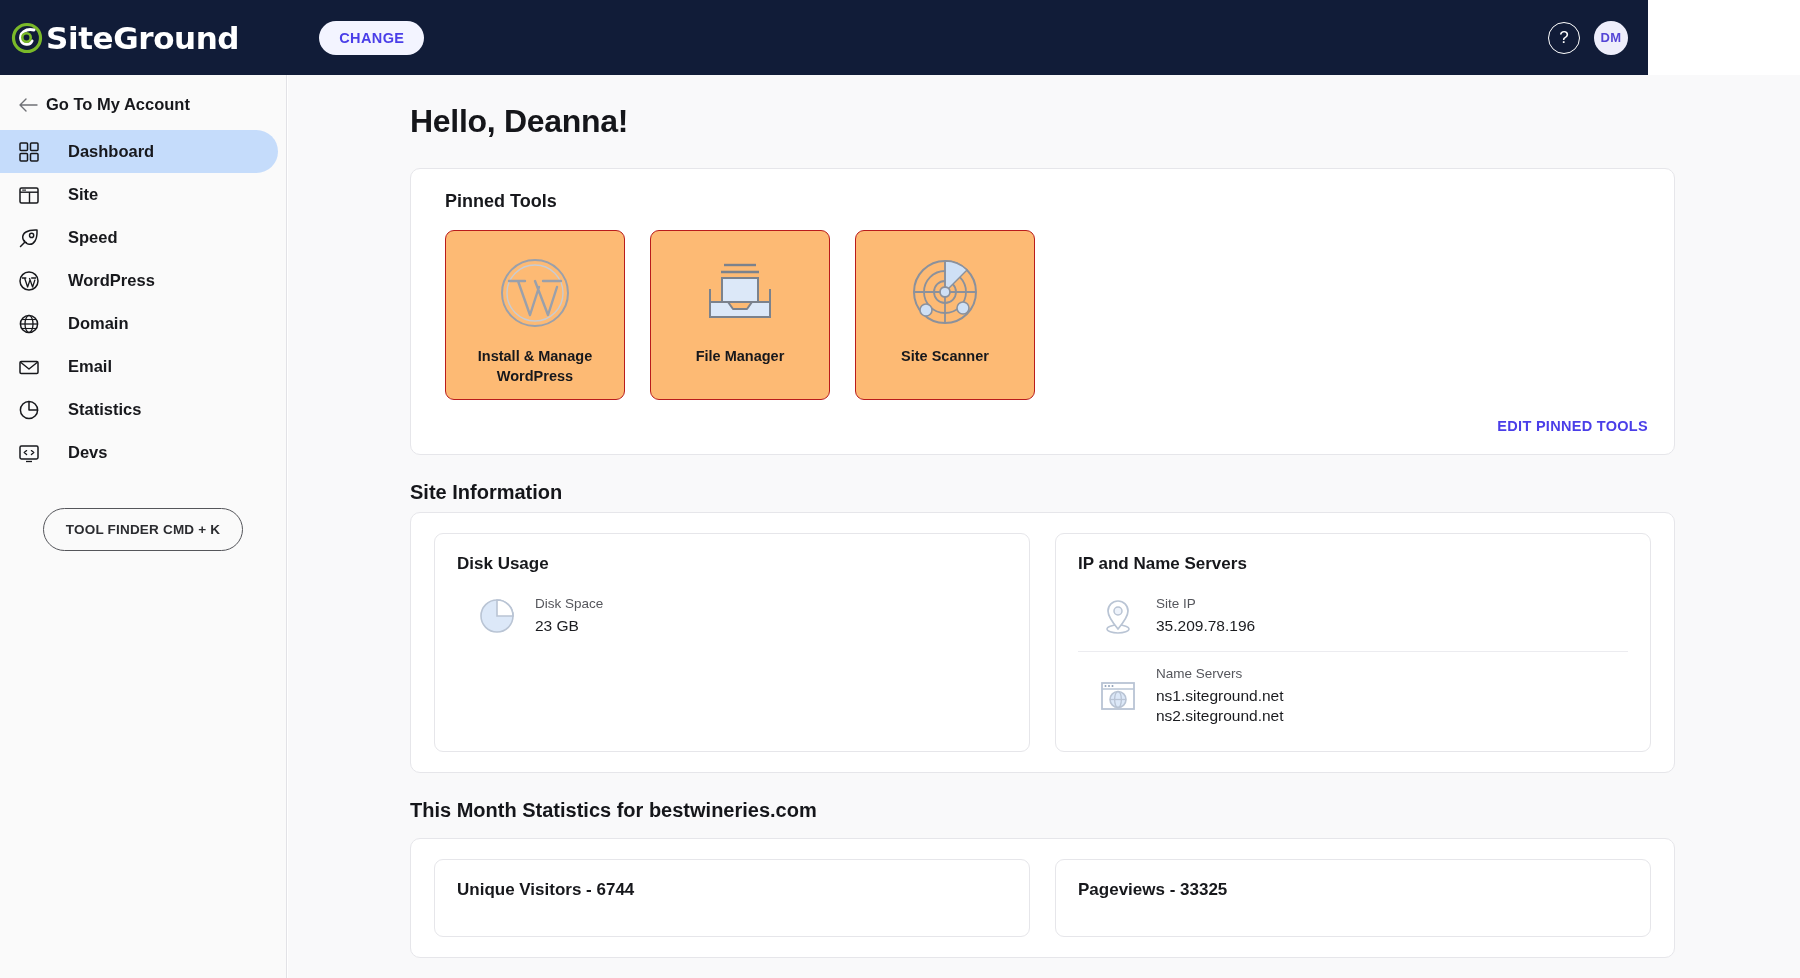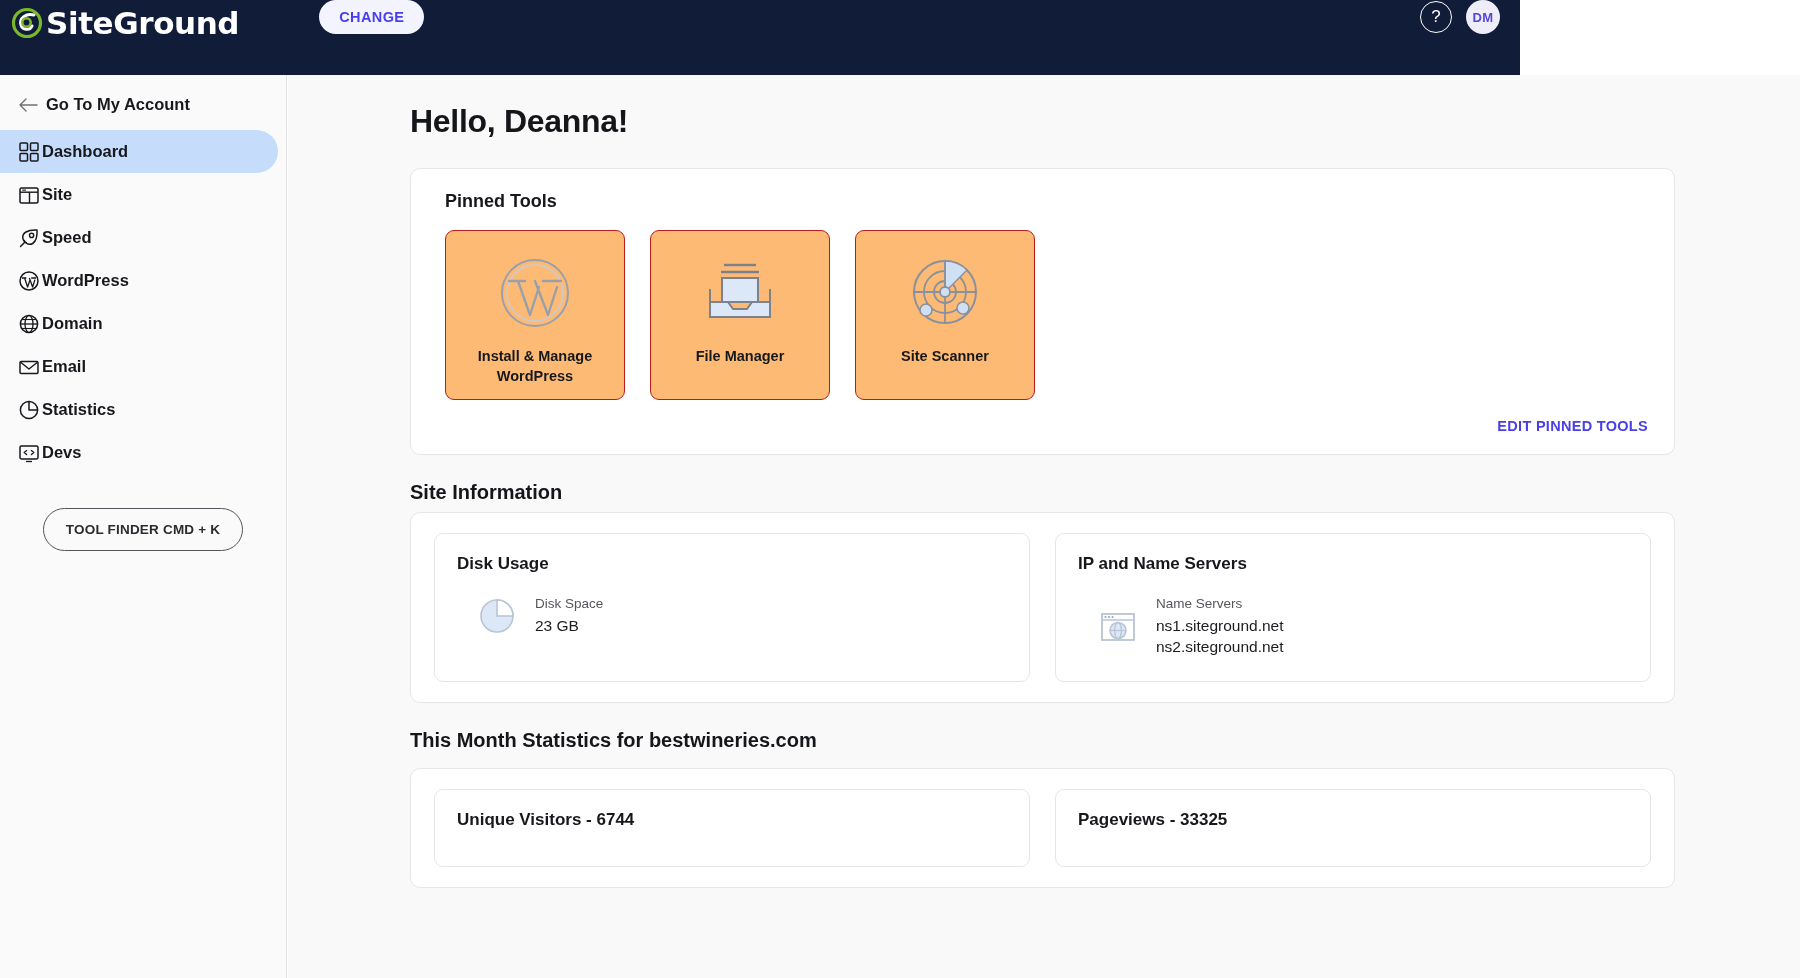--- a/index.html
+++ b/index.html
@@ -10,25 +10,25 @@
     overflow: hidden;
     background: #ffffff;
     font-family: "Liberation Sans", sans-serif;
     -webkit-font-smoothing: antialiased;
   }
 
   
   .topbar {
     position: absolute;
     top: 0; left: 0;
-    width: 1520px;
+    width: 1648px;
     height: 75px;
     background: #111c38;
     display: flex;
-    align-items: flex-start;
+    align-items: center;
   }
   .logo {
     display: flex;
     align-items: center;
     margin-left: 10px;
     height: 46px;
   }
   .logo-text {
     color: #ffffff;
     font-size: 31px;
@@ -102,21 +102,21 @@
   }
   .back-link-label {
     font-size: 16.5px;
     font-weight: 700;
     color: #17181c;
   }
   .nav-list { margin-top: 6px; }
   .nav-item {
     display: flex;
     align-items: center;
-    gap: 2px;
+    gap: 28px;
     height: 43px;
     margin: 0 8px 0 0;
     padding-left: 18px;
     border-radius: 0 22px 22px 0;
     cursor: pointer;
   }
   .nav-item.active { background: #c5dcfb; }
   .nav-label {
     font-size: 16.5px;
     font-weight: 700;
@@ -464,20 +464,33 @@
           <div class="info-label">Disk Space</div>
           <div class="info-value">23 GB</div>
         </div>
       </div>
 
     </div>
 
     <div class="subcard">
       <div class="subcard-title">IP and Name Servers</div>
 
+      <div class="info-row">
+        <div class="info-icon">
+          <svg width="40" height="40" viewBox="0 0 40 40">
+            <ellipse cx="20" cy="33" rx="11" ry="4" fill="#ffffff" stroke="#b9c4d4" stroke-width="1.5"></ellipse>
+            <path d="M20 33 C20 33 10 21 10 15 A10 10 0 0 1 30 15 C30 21 20 33 20 33 Z" fill="#ffffff" stroke="#b9c4d4" stroke-width="1.7"></path>
+            <circle cx="20" cy="15" r="4" fill="#eef3fb" stroke="#b9c4d4" stroke-width="1.5"></circle>
+          </svg>
+        </div>
+        <div>
+          <div class="info-label">Site IP</div>
+          <div class="info-value">35.209.78.196</div>
+        </div>
+      </div>
 
       <div class="info-row">
         <div class="info-icon">
           <svg width="40" height="40" viewBox="0 0 40 40">
             <rect x="4" y="7" width="32" height="26" fill="#ffffff" stroke="#b9c4d4" stroke-width="1.8"></rect>
             <line x1="4" y1="13" x2="36" y2="13" stroke="#b9c4d4" stroke-width="1.5"></line>
             <circle cx="7.5" cy="10" r="1" fill="#8fa0b8"></circle>
             <circle cx="11" cy="10" r="1" fill="#8fa0b8"></circle>
             <circle cx="14.5" cy="10" r="1" fill="#8fa0b8"></circle>
             <circle cx="20" cy="23.5" r="8" fill="#dce8f8" stroke="#b9c4d4" stroke-width="1.6"></circle>

